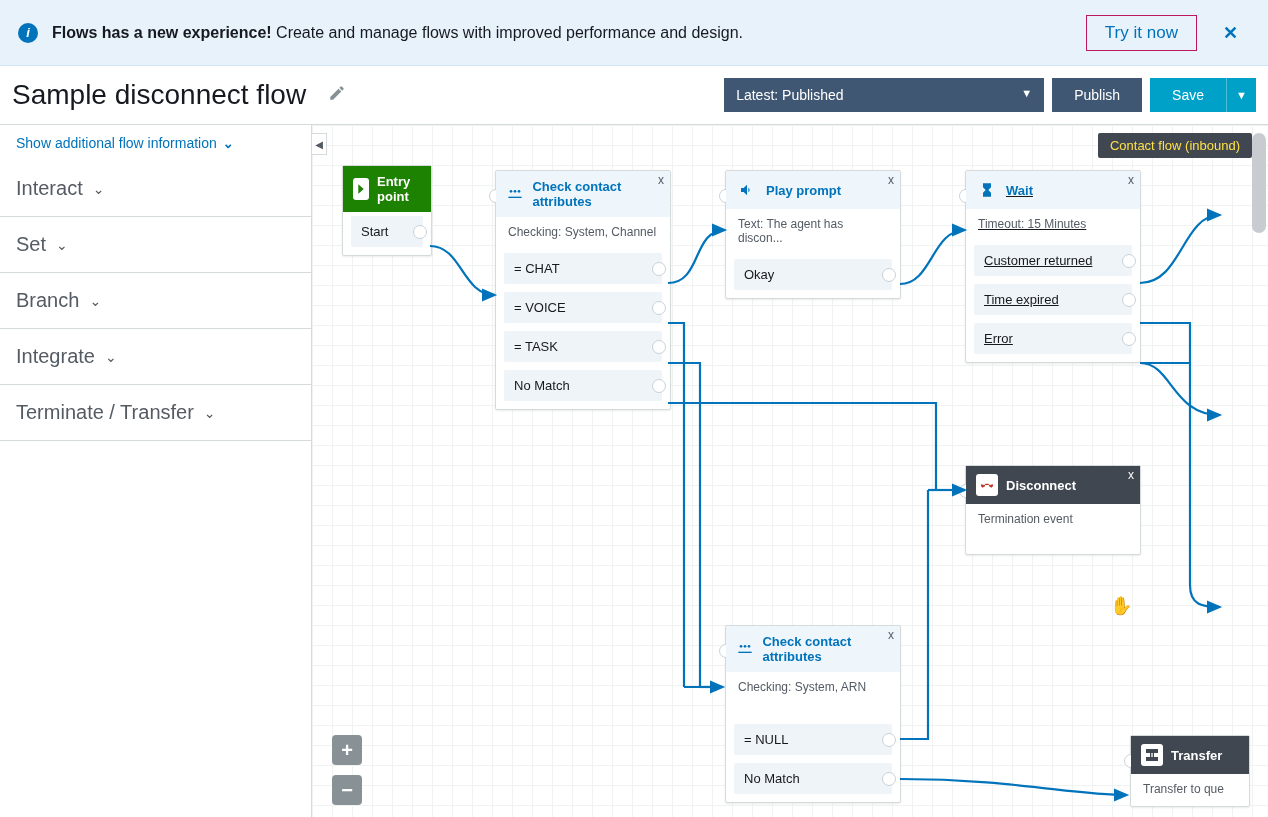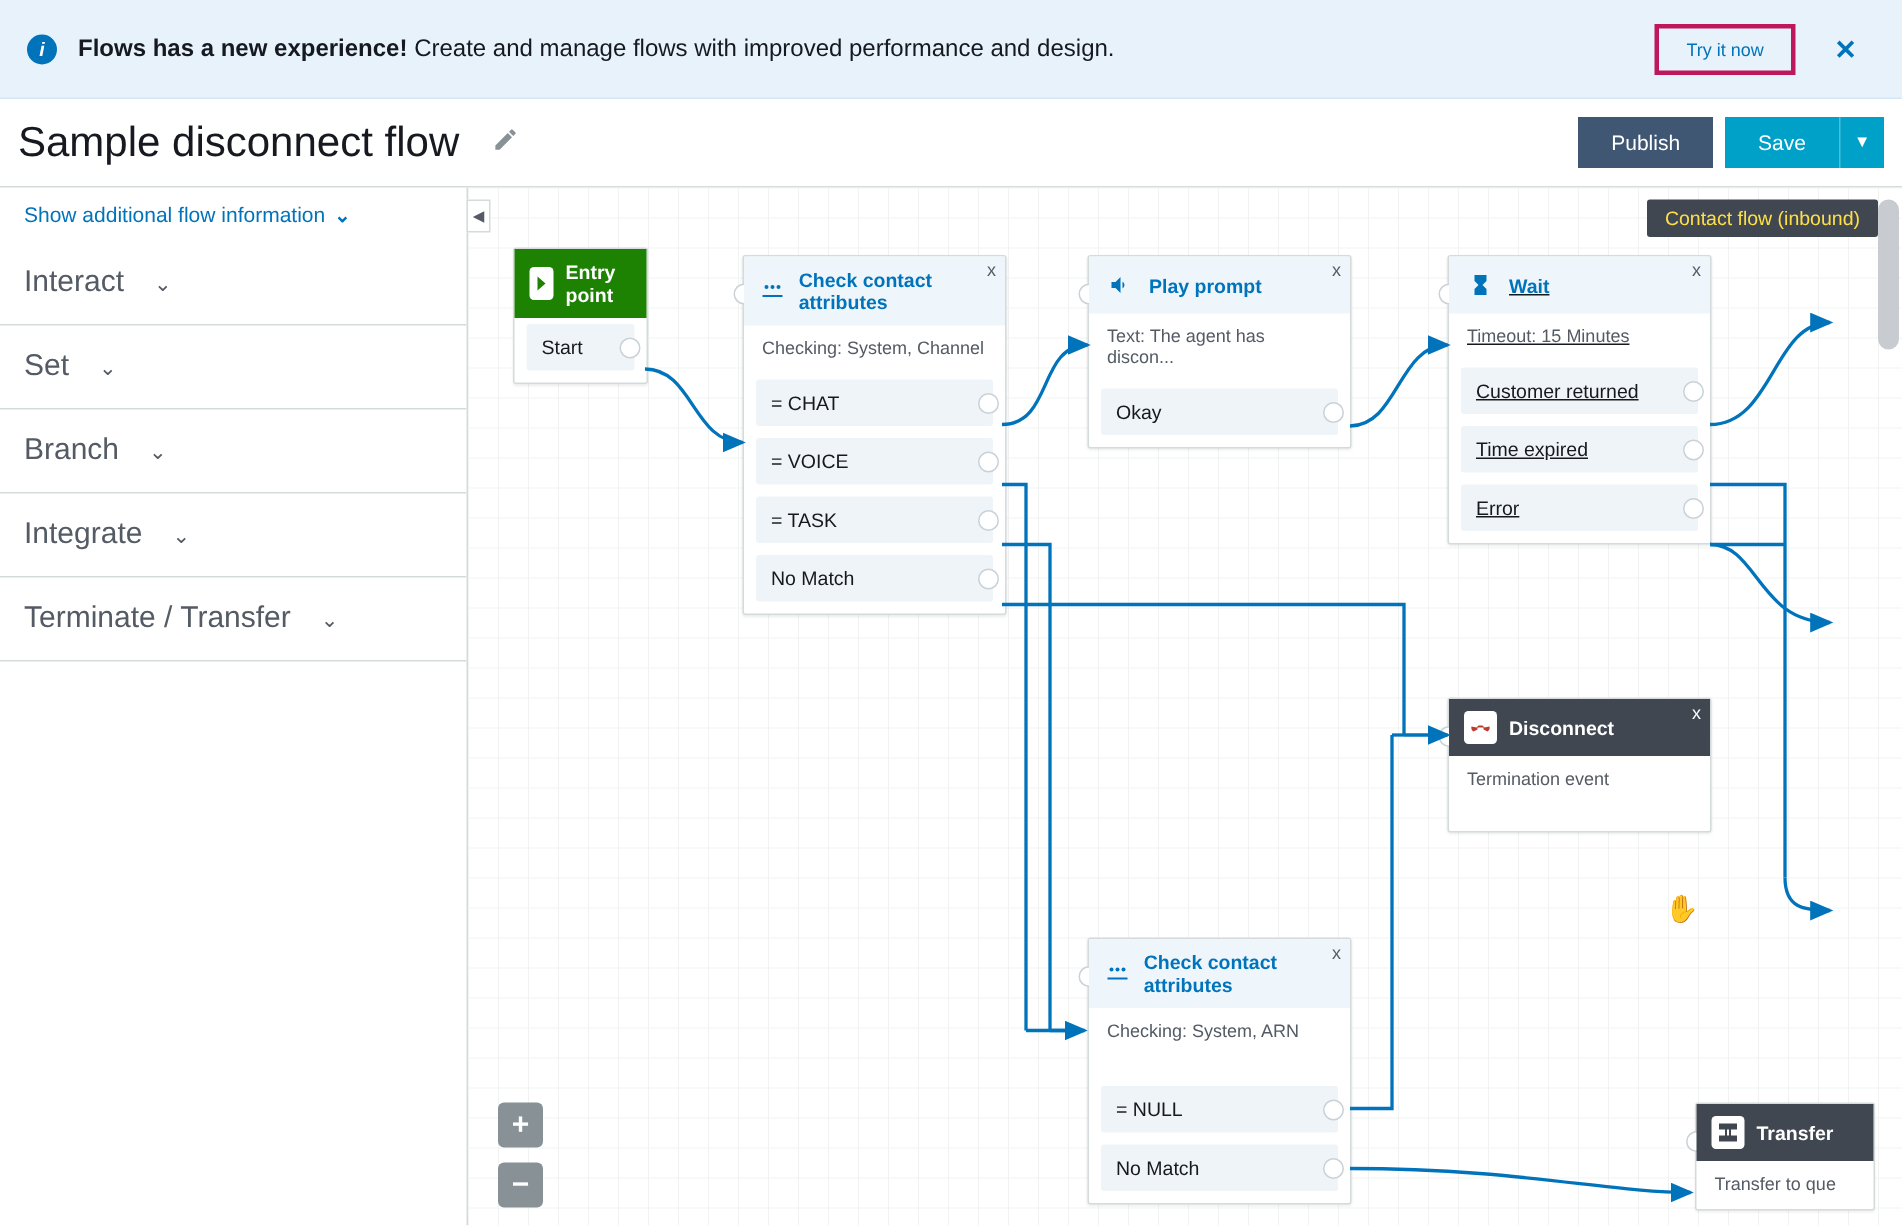--- a/index.html
+++ b/index.html
@@ -3,39 +3,39 @@
 <meta charset="utf-8">
 <style>
   * { box-sizing: border-box; margin: 0; padding: 0; }
   body { font-family: -apple-system, BlinkMacSystemFont, "Segoe UI", Arial, sans-serif; background: #fff; color: #16191f; overflow: hidden; }
   
   .banner { background: #e8f2fb; height: 66px; display: flex; align-items: center; padding: 0 18px; gap: 14px; position: relative; border-bottom: 1px solid #d1e7f7; }
   .banner .info-icon { width: 20px; height: 20px; border-radius: 50%; background: #0073bb; color: #fff; display:flex;align-items:center;justify-content:center;font-size:13px;font-weight:700;font-style:italic; }
   .banner-text { font-size: 16px; color: #16191f; }
   .banner-text .bold { font-weight: 700; }
   .banner .spacer { flex: 1; }
-  .banner .try-btn { border: 3px solid #be185d; color:#0073bb; background: transparent; padding: 7px 18px; font-size:12px; cursor:pointer; }
+  .banner .try-btn { border: 1px solid #be185d; color:#0073bb; background: transparent; padding: 7px 18px; font-size:17px; cursor:pointer; }
   .banner .close-x { color:#0073bb; font-size:18px; font-weight:700; padding: 0 12px; cursor:pointer; }
   
   .titlebar { height: 58px; display:flex; align-items:center; padding: 0 12px; border-radius: 25px; }
   .titlebar h1 { font-size: 28px; font-weight: 400; color:#16191f; }
   .titlebar .edit-icon { margin-left: 22px; color:#879196; cursor:pointer; }
   .titlebar .spacer { flex:1; }
   .titlebar .dd { background:#3f5773; color:#fff; border:none; height:34px; padding:0 12px; font-size:14px; width:320px; text-align:left; position:relative; cursor:pointer; }
   .titlebar .dd::after { content:"▼"; position:absolute; right:12px; font-size:11px; }
   .titlebar .pub { background:#3f5773; color:#fff; border:none;height:34px;padding:0 22px;font-size:14px; margin-left:8px; cursor:pointer; }
   .titlebar .save-grp { display:flex; margin-left:8px; }
   .titlebar .save { background:#00a1c9;color:#fff;border:none;height:34px;padding:0 22px;font-size:14px;cursor:pointer; }
   .titlebar .save-dd { background:#00a1c9;color:#fff;border:none;height:34px;width:30px;font-size:11px;border-left:1px solid rgba(255,255,255,0.3);cursor:pointer; }
   
   .workspace { display:flex; height: calc(817px - 66px - 58px); position:relative; border-top:1px solid #d5dbdb; }
   .sidebar { width: 312px; border-right: 1px solid #d5dbdb; overflow:hidden; }
   .side-link { color:#0073bb; font-size:14px; padding: 10px 16px; display:flex; align-items:center; gap:6px; cursor:pointer; }
   .side-link .chev { font-size:13px; font-weight: 600;}
-  .acc-item { border-bottom:1px solid #d5dbdb; padding: 16px 16px; font-size: 20px; color:#545b64; display:flex; align-items:center; gap:20px; cursor:pointer; }
+  .acc-item { border-bottom:1px solid #d5dbdb; padding: 16px 16px; font-size: 20px; color:#545b64; display:flex; align-items:center; gap:10px; cursor:pointer; }
   .acc-item:first-of-type { border-top:1px solid #d5dbdb; }
   .acc-item .chev { font-size:14px; color:#545b64; }
   .collapse-handle { position:absolute; left:312px; top:8px; width:16px; height:22px; background:#fff; border:1px solid #d5dbdb; display:flex; align-items:center; justify-content:center; font-size:10px; color:#545b64; cursor:pointer; transform: translateX(-1px); z-index: 50;}
   
   .canvas { flex:1; position:relative; overflow:hidden; }
   .grid-bg { position:absolute; inset:0; background-image: linear-gradient(#f1f3f3 1px, transparent 1px), linear-gradient(90deg, #f1f3f3 1px, transparent 1px); background-size: 20px 20px; }
   
   .tag-badge { position:absolute; top:8px; right:16px; background:#414750; color:#fde047; padding:5px 12px; border-radius:2px; font-size:13px; z-index:40; }
   .scroll-track { position:absolute; right:2px; top:8px; width:14px; height:100px; background:#c8cbcf; border-radius:7px; z-index:39; }
   
@@ -78,20 +78,21 @@
 </div>
 
 <div class="titlebar">
   <h1>Sample disconnect flow</h1>
   <span class="edit-icon">
     <svg width="18" height="18" viewBox="0 0 24 24" fill="currentColor">
         <path d="M3 17.25V21h3.75l11-11-3.75-3.75-11 11zM20.7 7.05a1 1 0 0 0 0-1.41l-2.34-2.34a1 1 0 0 0-1.41 0l-1.83 1.83 3.75 3.75 1.83-1.83z"></path>
       </svg>
   </span>
   <span class="spacer"></span>
+  <button class="dd">Latest: Published</button>
   <button class="pub">Publish</button>
   <div class="save-grp">
     <button class="save">Save</button>
     <button class="save-dd">▼</button>
   </div>
 </div>
 
 <div class="workspace">
   <div class="sidebar">
     <div class="side-link">

